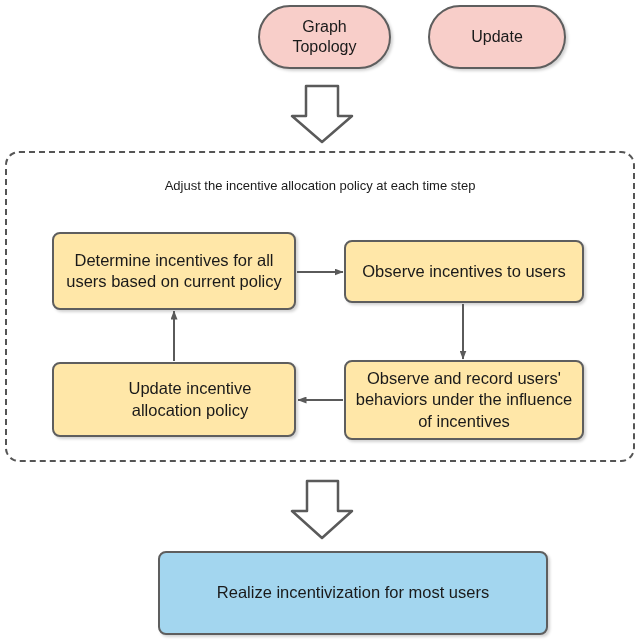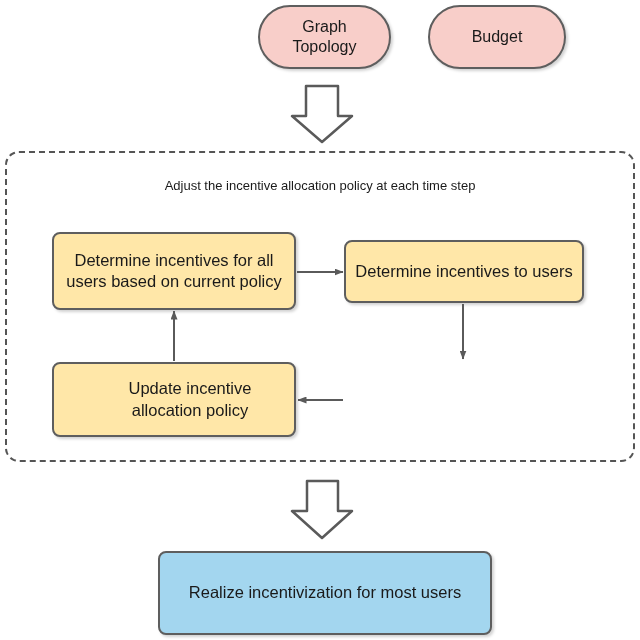--- a/index.html
+++ b/index.html
@@ -78,41 +78,42 @@
   #n_budget        { left: 428px; top: 5px;   width: 138px; height: 64px; }
 
   #group_loop      { left: 5px;   top: 151px; width: 630px; height: 311px; }
   #group_loop_title{ top: 178px; }
 
   #n_determine     { left: 52px;  top: 232px; width: 244px; height: 78px; }
   #n_allocate      { left: 344px; top: 240px; width: 240px; height: 63px; }
   #n_observe       { left: 344px; top: 360px; width: 240px; height: 80px; }
   #n_update        { left: 52px;  top: 362px; width: 244px; height: 75px; padding-left: 40px; }
 
-  #n_realize       { left: 158px; top: 551px; width: 334px; height: 84px; }
+  #n_realize       { left: 158px; top: 551px; width: 390px; height: 84px; }
 </style>
 </head>
 <body>
 
 <div id="canvas">
 
 
   <div class="node pink" id="n_graph_topology">Graph
 Topology</div>
 
-  <div class="node pink" id="n_budget">Budget</div>
+  <div class="node pink" id="n_budget">Update</div>
 
   <div class="group-box" id="group_loop"></div>
 
   <div class="group-title" id="group_loop_title">Adjust the incentive allocation policy at each time step</div>
 
   <div class="node yellow" id="n_determine">Determine incentives for all users based on current policy</div>
 
-  <div class="node yellow" id="n_allocate">Determine incentives to users</div>
+  <div class="node yellow" id="n_allocate">Observe incentives to users</div>
 
+  <div class="node yellow" id="n_observe">Observe and record users' behaviors under the influence of incentives</div>
 
   <div class="node yellow" id="n_update">Update incentive allocation policy</div>
 
   <div class="node blue" id="n_realize">Realize incentivization for most users</div>
 
   <svg class="svg-layer" width="640" height="640" viewBox="0 0 640 640">
     <defs>
       <marker id="arrowhead" markerWidth="9" markerHeight="7" refX="8.5" refY="3.5" orient="auto" markerUnits="userSpaceOnUse">
         <polygon points="0 0, 9 3.5, 0 7" fill="#5a5a5a"></polygon>
       </marker>

